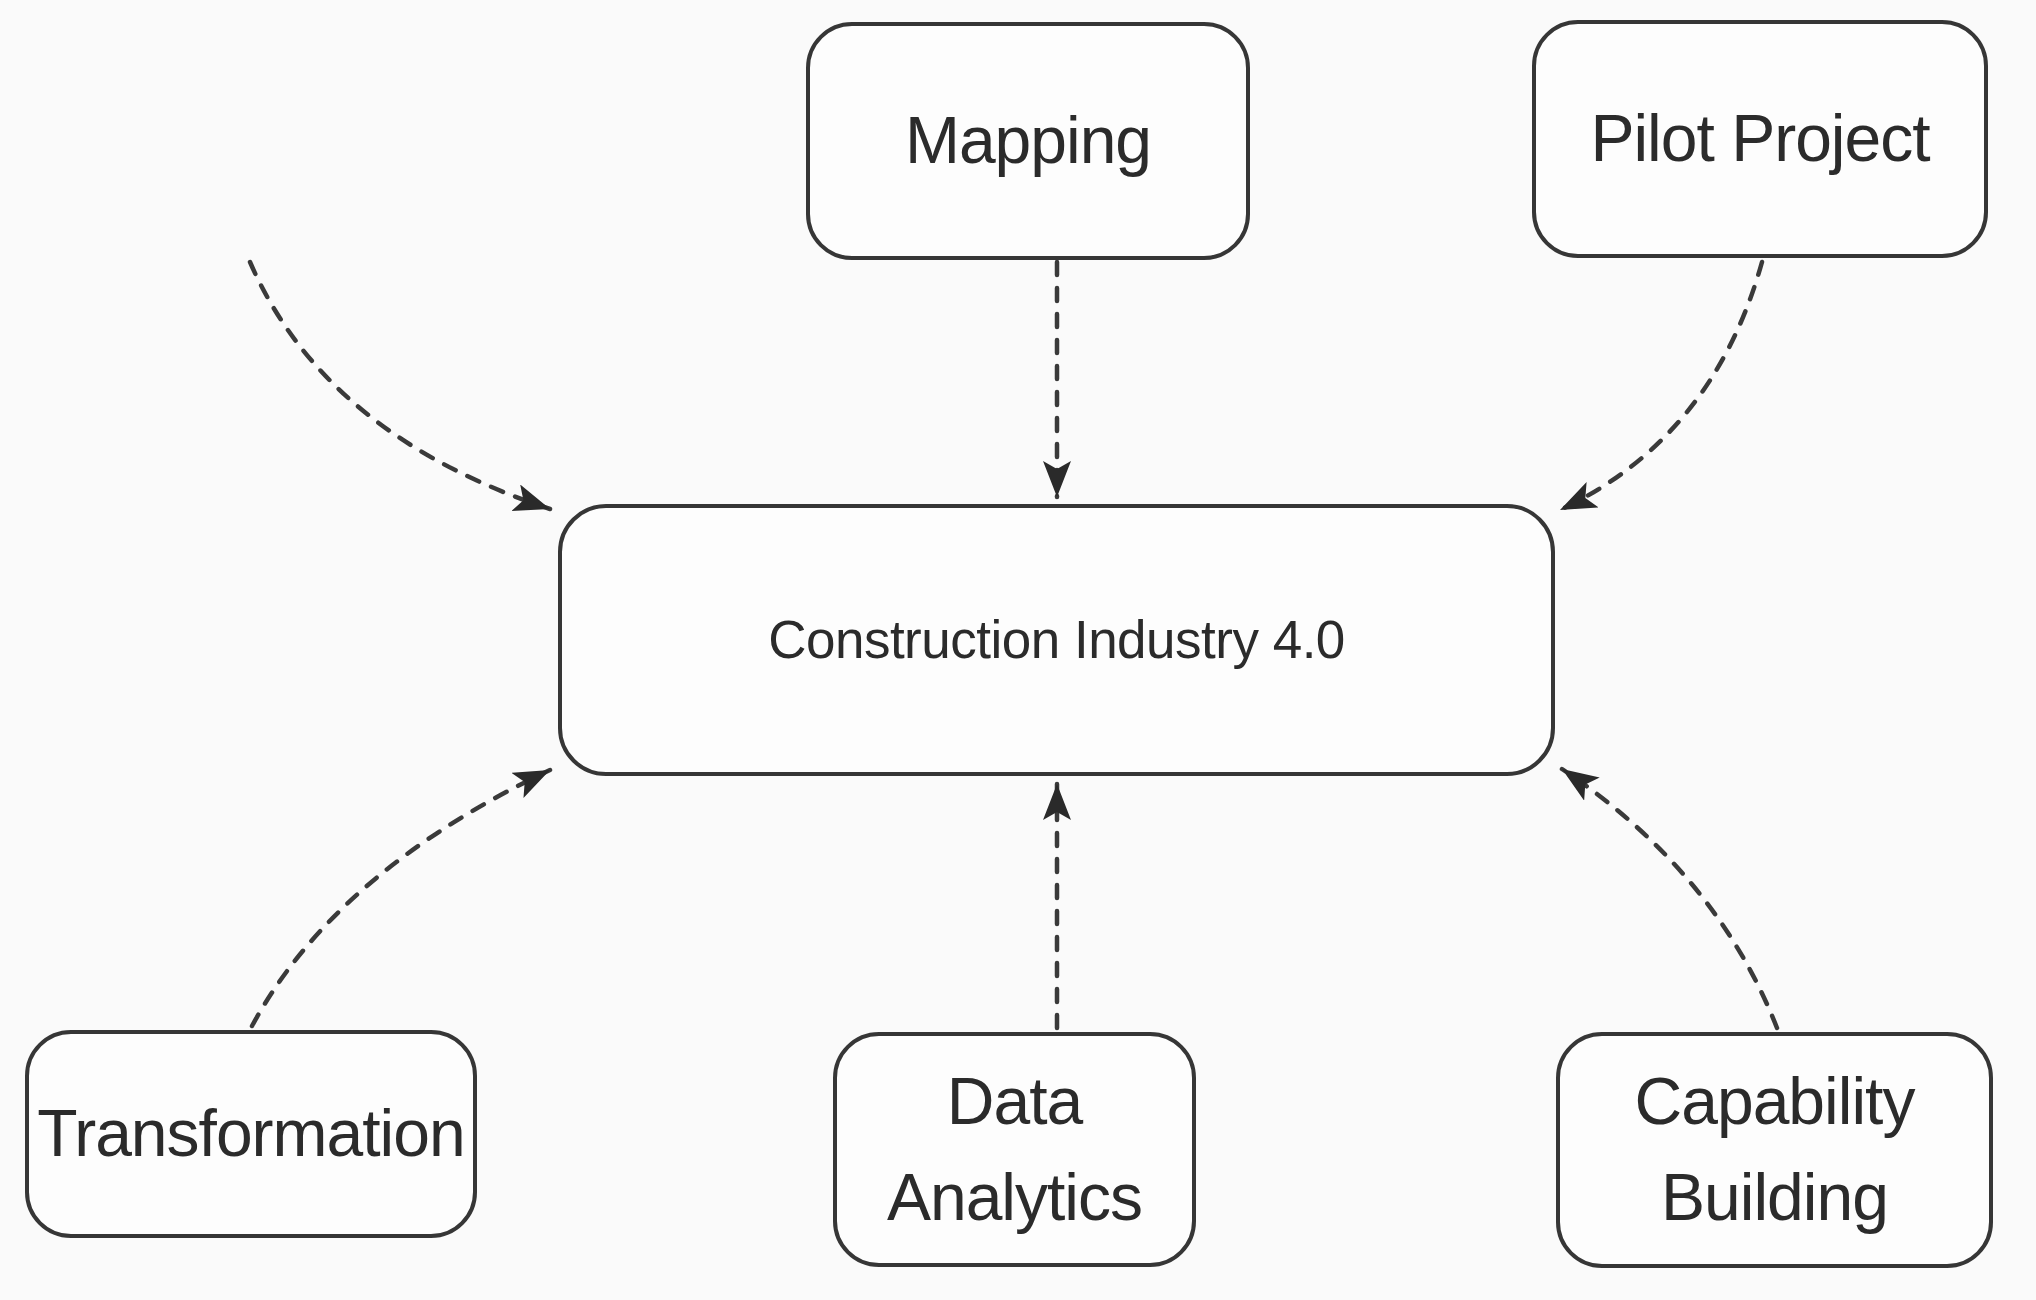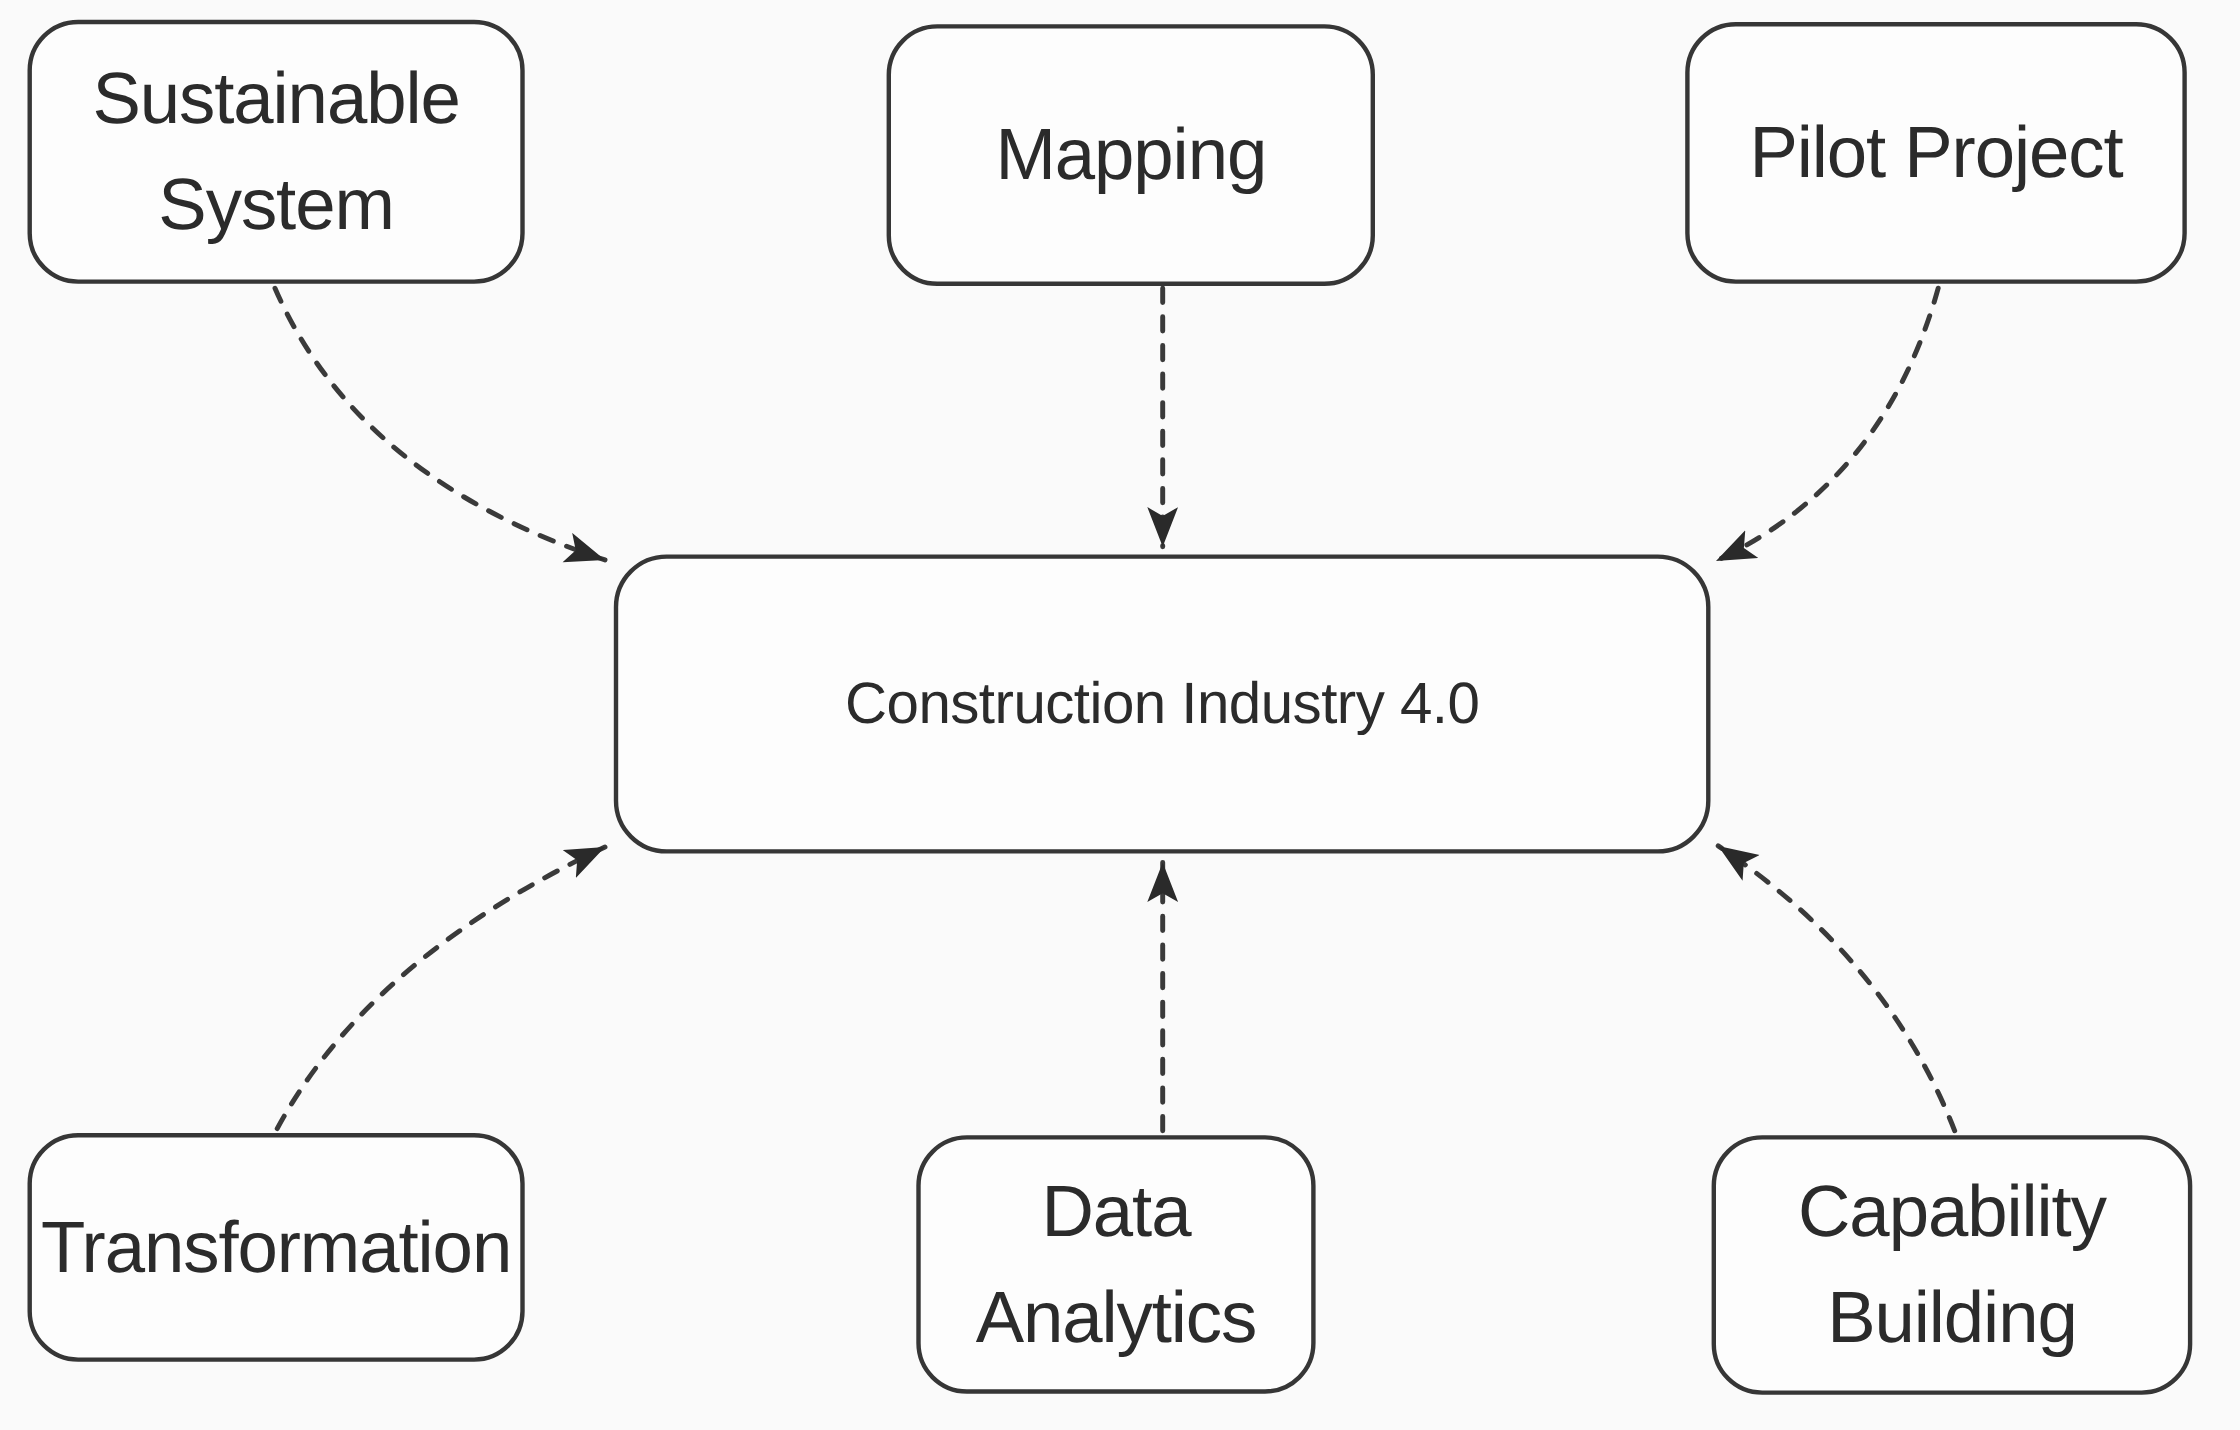--- a/index.html
+++ b/index.html
@@ -81,24 +81,20 @@
 
     <path class="connector" d="M 1762 262 Q 1713 438 1560 510" marker-end="url(#arrowhead)"></path>
 
     <path class="connector" d="M 252 1026 Q 335 872 550 770" marker-end="url(#arrowhead)"></path>
 
     <path class="connector" d="M 1057 1028 L 1057 784" marker-end="url(#arrowhead)"></path>
 
     <path class="connector" d="M 1777 1028 Q 1716 872 1562 769" marker-end="url(#arrowhead)"></path>
   </svg>
 
-  <div class="node n-sustainable">
-    <span class="label">Sustainable
-System</span>
-  </div>
 
   <div class="node n-mapping">
     <span class="label">Mapping</span>
   </div>
 
   <div class="node n-pilot">
     <span class="label">Pilot Project</span>
   </div>
 
   <div class="node center-node n-center">

